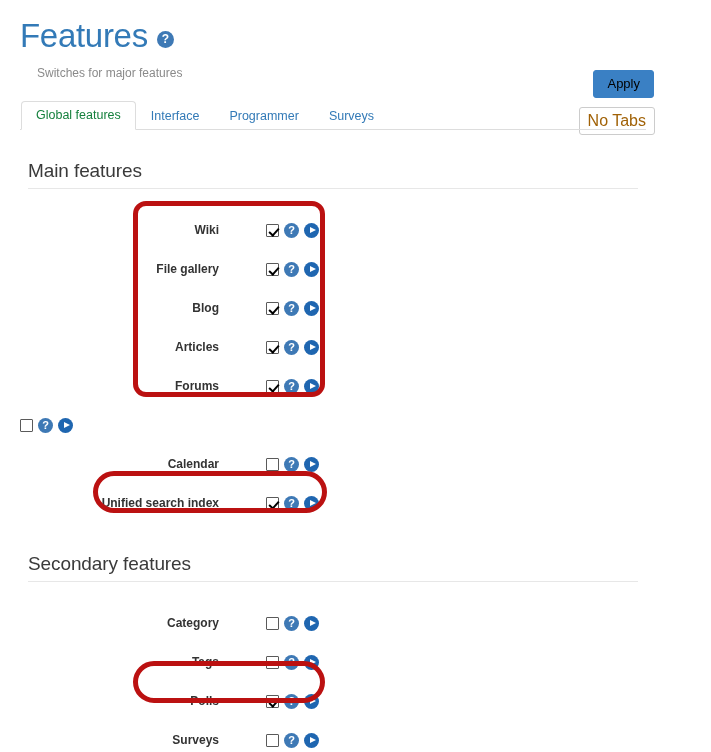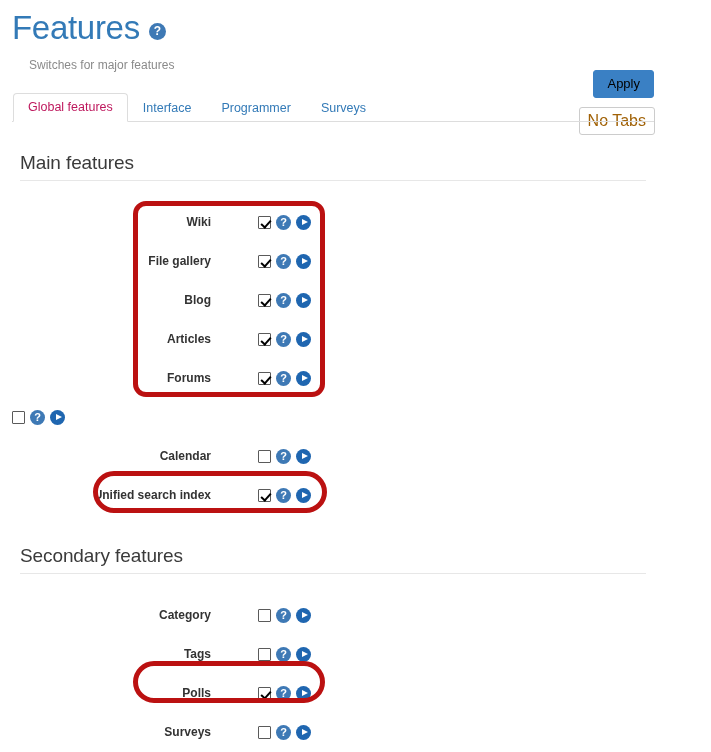--- a/index.html
+++ b/index.html
@@ -11,21 +11,21 @@
     background: #ffffff;
     font-family: "Liberation Sans", sans-serif;
     color: #333333;
     overflow: hidden;
   }
 
   .page {
     position: relative;
     width: 666px;
     height: 752px;
-    padding: 0;
+    padding: 8px;
   }
 
   
   .page-header {
     padding: 8px 12px 0 12px;
   }
   .page-title-row {
     display: flex;
     align-items: center;
     gap: 9px;
@@ -146,21 +146,21 @@
     padding: 6px 14px 6px 14px;
     line-height: 15px;
     cursor: pointer;
     border: 1px solid transparent;
     border-bottom: none;
     margin-bottom: -1px;
     border-radius: 4px 4px 0 0;
     position: relative;
   }
   .tab.active {
-    color: #be185d;
+    color: #15803d;
     background: #ffffff;
     border: 1px solid #dddddd;
     border-bottom: 1px solid #ffffff;
   }
 
   
   .section {
     margin: 0 12px;
   }
   .section-title {

